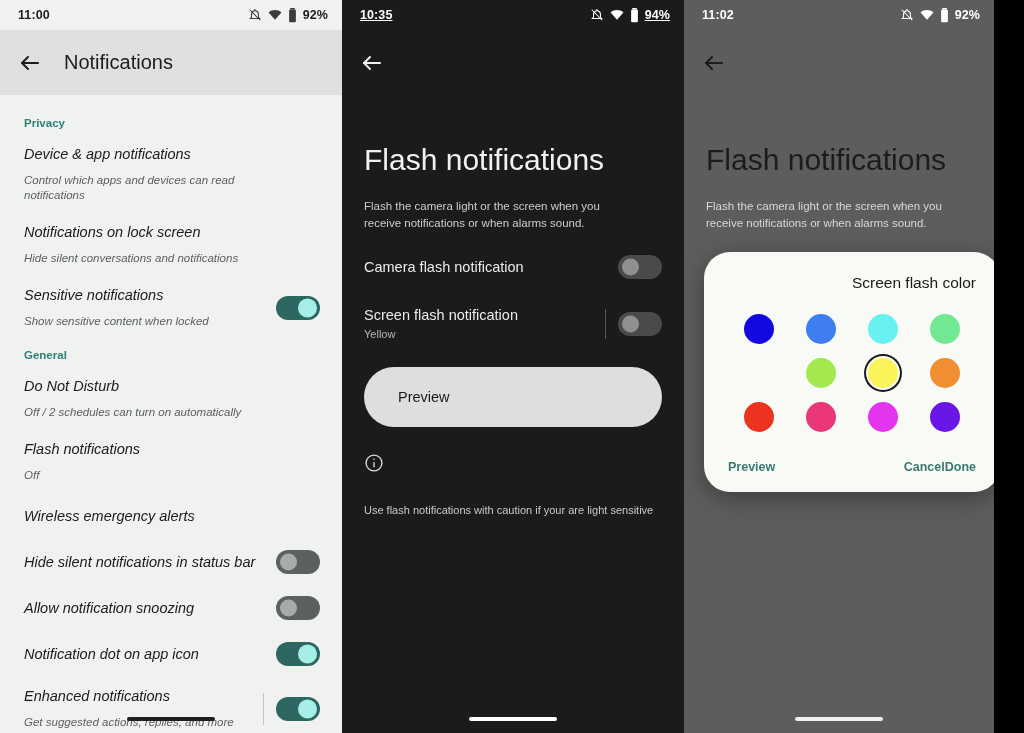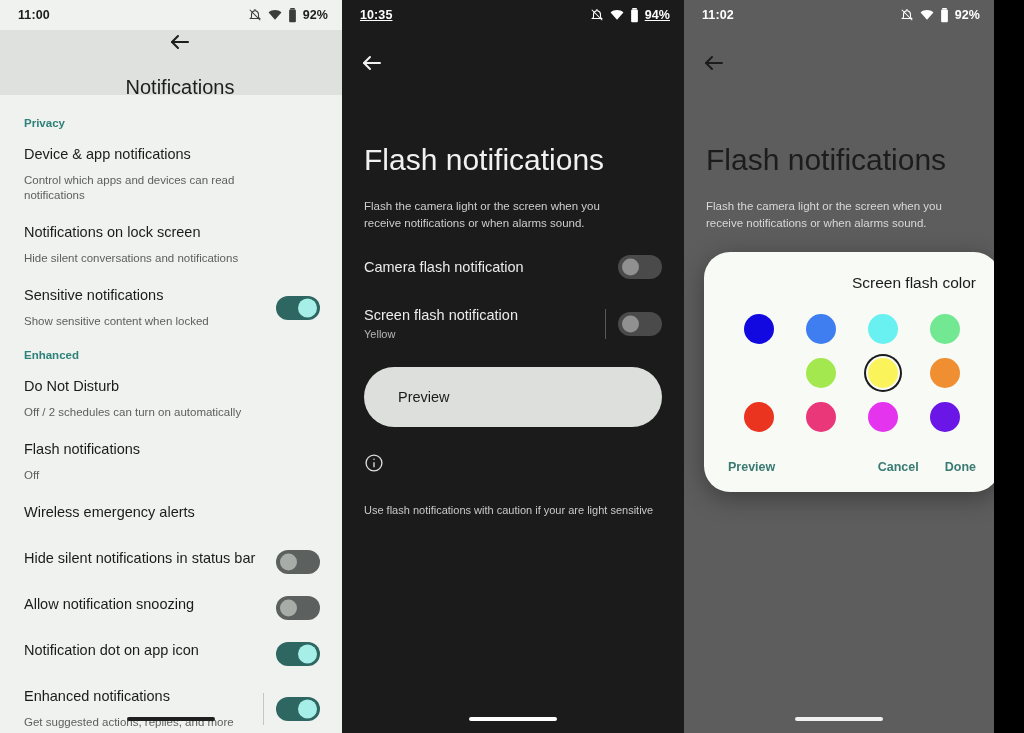--- a/index.html
+++ b/index.html
@@ -24,37 +24,37 @@
   .statusbar .right { display: flex; align-items: center; gap: 6px; }
   .sb-light { color: #1d1d1d; }
   .sb-dark  { color: #ffffff; text-decoration: underline; }
   .sb-dim   { color: #ffffff; }
   .sb-pct { font-size: 12.5px; font-weight: bold; }
   .ic { display: inline-flex; align-items: center; }
 
   
   .appbar-light {
     height: 65px; background: #dfe1de;
-    display: flex; align-items: center; padding-left: 18px; gap: 22px; flex-direction: column;
+    display: flex; align-items: center; padding-left: 18px; gap: 22px;
   }
   .appbar-title { font-size: 20px; color: #1d1d1d; font-weight: 400; }
   .appbar-plain {
     height: 65px; display: flex; align-items: center; padding-left: 18px;
   }
   .backarrow { width: 24px; height: 24px; cursor: pointer; }
 
   
   .list { padding-top: 12px; }
   .section-head {
     color: #2d8179; font-size: 11.5px; font-weight: bold;
     padding: 10px 24px 6px 24px;
   }
   .row {
-    display: flex; justify-content: space-between;
-    padding: 10px 22px 10px 24px; min-height: 46px;
+    display: flex; align-items: center; justify-content: space-between;
+    padding: 10px 22px 10px 24px; min-height: 46px; font-style: italic;
   }
   .row-texts { display: flex; flex-direction: column; gap: 2px; max-width: 245px; }
   .row-title { font-size: 14.5px; color: #1b1b1b; line-height: 1.25; }
   .row-sub { font-size: 11.5px; color: #5c5f5c; line-height: 1.3; margin-top: 8px; }
   .divider-v { width: 1px; height: 32px; background: #c3c6c2; margin-right: 12px; }
   .right-cluster { display: flex; align-items: center; }
 
   
   .toggle {
     width: 44px; height: 24px; border-radius: 14px;
@@ -137,21 +137,21 @@
     position: relative;
   }
   .swatch.selected {
     box-shadow: 0 0 0 2px #f8faf5, 0 0 0 4px #1b1b1b;
   }
   .dialog-actions {
     display: flex; align-items: center; font-size: 12.5px;
     font-weight: bold; color: #3a7a73; padding-bottom: 4px;
   }
   .dialog-actions .spacer { flex: 1; }
-  .dialog-actions .act { cursor: pointer; margin-left: 26px; }
+  .dialog-actions .act { cursor: pointer; }
   .dialog-actions .act.first { margin-left: 0; }
 </style>
 </head>
 <body>
 
 <div class="screens">
 
   <div class="panel panel-light">
 
     <div class="statusbar sb-light">
@@ -211,21 +211,21 @@
           <div class="row-title">Sensitive notifications</div>
           <div class="row-sub">Show sensitive content when locked</div>
         </div>
         <div class="right-cluster">
           <div class="toggle on">
               <span class="thumb"></span>
             </div>
         </div>
       </div>
 
-      <div class="section-head">Enhanced</div>
+      <div class="section-head">General</div>
 
       <div class="row">
         <div class="row-texts">
           <div class="row-title">Do Not Disturb</div>
           <div class="row-sub">Off / 2 schedules can turn on automatically</div>
         </div>
       </div>
 
       <div class="row">
         <div class="row-texts">

